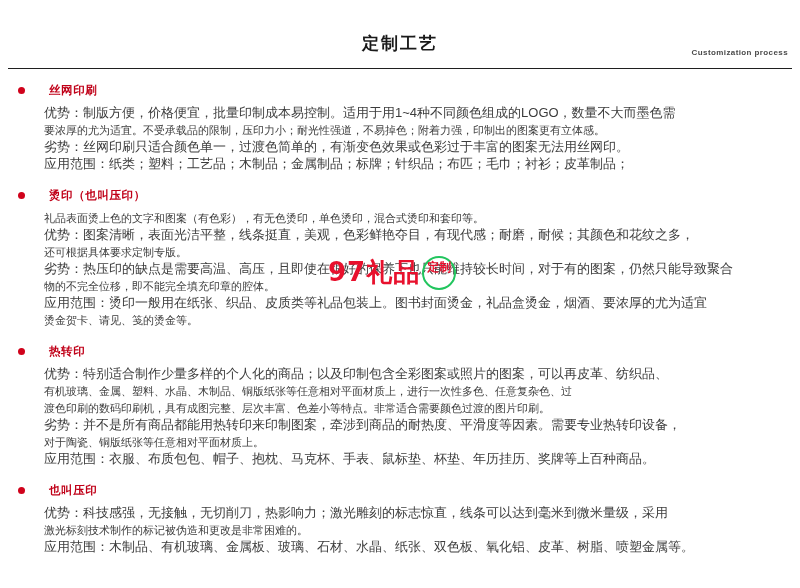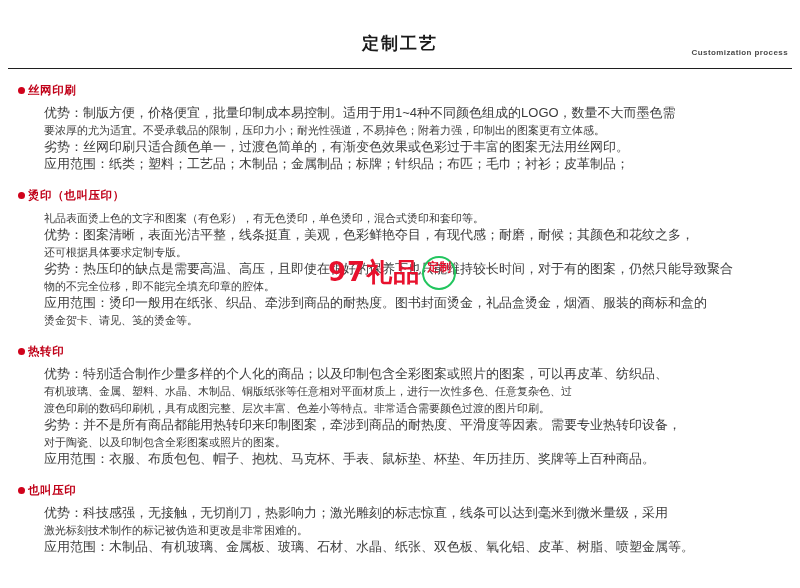--- a/index.html
+++ b/index.html
@@ -50,21 +50,21 @@
   
   .content {
     padding: 14px 12px 0 12px;
   }
   .section {
     margin-bottom: 16px;
   }
   .sec-head {
     display: flex;
     align-items: center;
-    gap: 3px;
+    gap: 24px;
     margin-bottom: 7px;
   }
   .bullet {
     width: 7px;
     height: 7px;
     border-radius: 50%;
     background: #d0021b;
     flex: 0 0 auto;
     margin-left: 6px;
   }
@@ -174,41 +174,41 @@
         <span class="text">图案清晰，表面光洁平整，线条挺直，美观，色彩鲜艳夺目，有现代感；耐磨，耐候；其颜色和花纹之多，</span>
       </div>
       <div class="plain">还可根据具体要求定制专版。</div>
       <div class="para">
         <span class="label">劣势：</span>
         <span class="text">热压印的缺点是需要高温、高压，且即使在很好的保养下也只能维持较长时间，对于有的图案，仍然只能导致聚合</span>
       </div>
       <div class="plain">物的不完全位移，即不能完全填充印章的腔体。</div>
       <div class="para">
         <span class="label">应用范围：</span>
-        <span class="text">烫印一般用在纸张、织品、牵涉到商品的耐热度。图书封面烫金，礼品盒烫金，烟酒、服装的商标和盒的</span>
+        <span class="text">烫印一般用在纸张、织品、皮质类等礼品包装上。图书封面烫金，礼品盒烫金，烟酒、要浓厚的尤为适宜</span>
       </div>
       <div class="plain">烫金贺卡、请见、笺的烫金等。</div>
     </div>
 
     <div class="section">
       <div class="sec-head">
         <span class="bullet"></span>
         <span class="sec-title">热转印</span>
       </div>
       <div class="para">
         <span class="label">优势：</span>
         <span class="text">特别适合制作少量多样的个人化的商品；以及印制包含全彩图案或照片的图案，可以再皮革、纺织品、</span>
       </div>
       <div class="plain">有机玻璃、金属、塑料、水晶、木制品、铜版纸张等任意相对平面材质上，进行一次性多色、任意复杂色、过</div>
       <div class="plain">渡色印刷的数码印刷机，具有成图完整、层次丰富、色差小等特点。非常适合需要颜色过渡的图片印刷。</div>
       <div class="para">
         <span class="label">劣势：</span>
         <span class="text">并不是所有商品都能用热转印来印制图案，牵涉到商品的耐热度、平滑度等因素。需要专业热转印设备，</span>
       </div>
-      <div class="plain">对于陶瓷、以及印制包含全彩图案或照片的图案。</div>
+      <div class="plain">对于陶瓷、铜版纸张等任意相对平面材质上。</div>
       <div class="para">
         <span class="label">应用范围：</span>
         <span class="text">衣服、布质包包、帽子、抱枕、马克杯、手表、鼠标垫、杯垫、年历挂历、奖牌等上百种商品。</span>
       </div>
     </div>
 
     <div class="section">
       <div class="sec-head">
         <span class="bullet"></span>
         <span class="sec-title">也叫压印</span>

